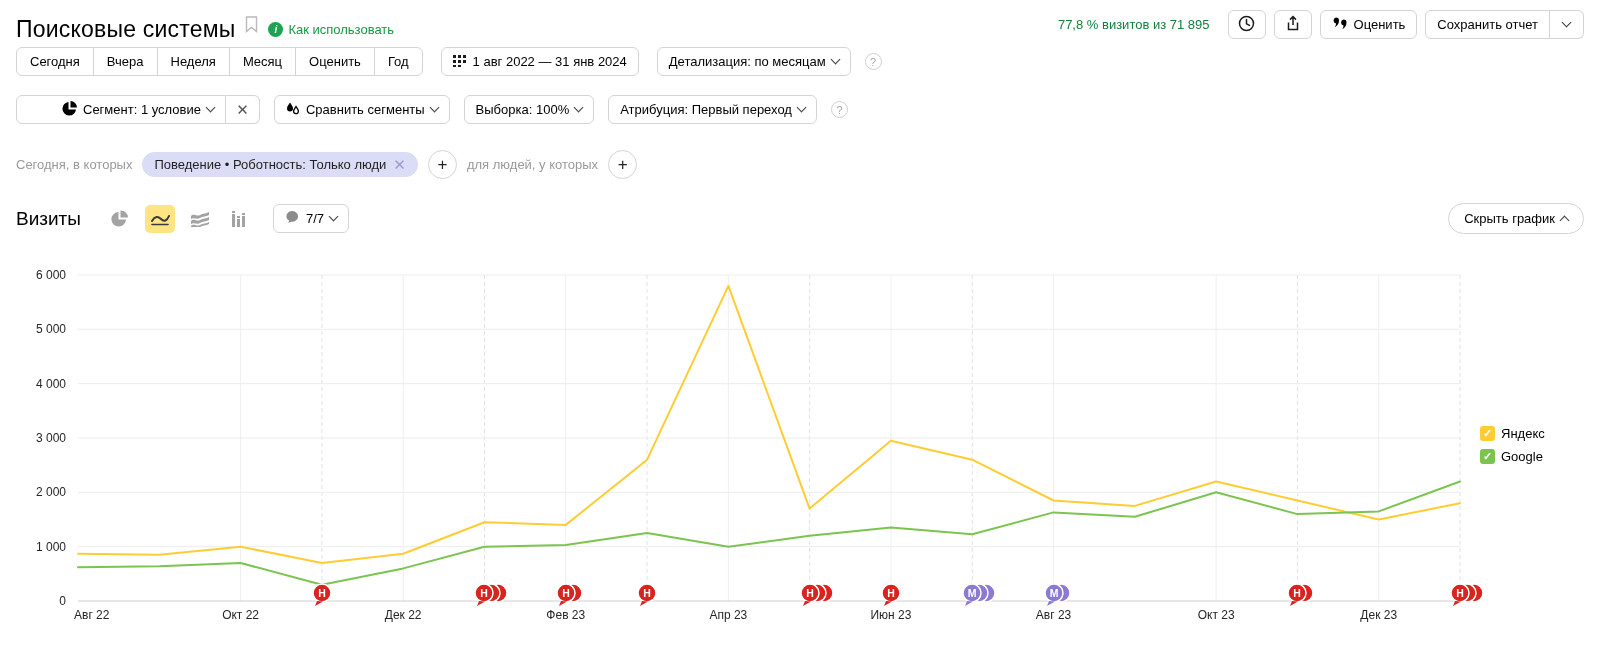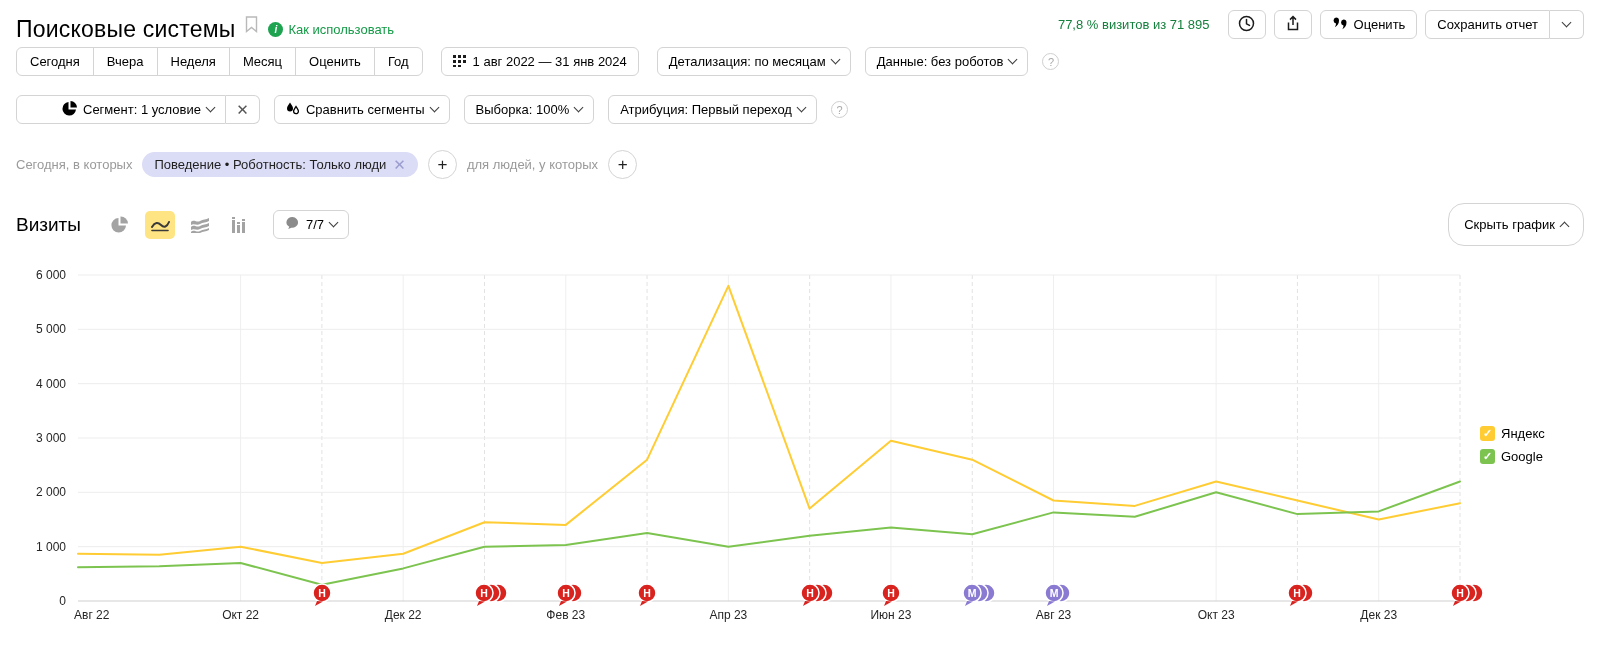--- a/index.html
+++ b/index.html
@@ -56,21 +56,21 @@
   .plus-btn { width:29px; height:29px; border-radius:50%; border:1px solid #d4d4d4; background:#fff;
     font-size:17px; color:#222; display:flex; align-items:center; justify-content:center; cursor:pointer; }
 
   
   .row5 { top:203px; gap:10px; }
   .metric { font-size:19px; margin-right:14px; }
   .ct-icon { width:30px; height:28px; display:flex; align-items:center; justify-content:center;
     border-radius:5px; cursor:pointer; }
   .ct-icon.sel { background:#ffe483; }
   .annot-btn { margin-left:8px; }
-  .hide-chart { margin-left:auto; border-radius:16px; height:43px; padding:12px 15px; }
+  .hide-chart { margin-left:auto; border-radius:16px; height:31px; padding:12px 15px; }
 
   
   .chart-wrap { position:absolute; top:253px; left:0; width:1520px; height:390px; }
   .chart-wrap svg.main { position:absolute; left:0; top:0; }
   .marker { position:absolute; cursor:pointer; }
   .legend { position:absolute; left:1480px; top:426px; }
   .legend-item { display:flex; align-items:center; gap:6px; margin-bottom:8px; cursor:pointer; }
   .legend-box { width:15px; height:15px; border-radius:3px; color:#fff; font-size:11px; font-weight:bold;
     display:flex; align-items:center; justify-content:center; }
   .legend-label { font-size:13px; color:#000; }
@@ -151,24 +151,20 @@
             <rect x="5" y="11" width="3" height="2"></rect>
             <rect x="0" y="11" width="3" height="2"></rect>
           </g>
         </svg>
     </span>
     <span>1 авг 2022 — 31 янв 2024</span>
   </button>
   <div class="gap14">
     <button class="btn">
       <span>Детализация: по месяцам</span>
-      <span class="chev"></span>
-    </button>
-    <button class="btn">
-      <span>Данные: без роботов</span>
       <span class="chev"></span>
     </button>
     <span class="qmark">?</span>
   </div>
 </div>
 
 <div class="row row3">
   <div class="joined">
     <button class="btn">
       <span>

